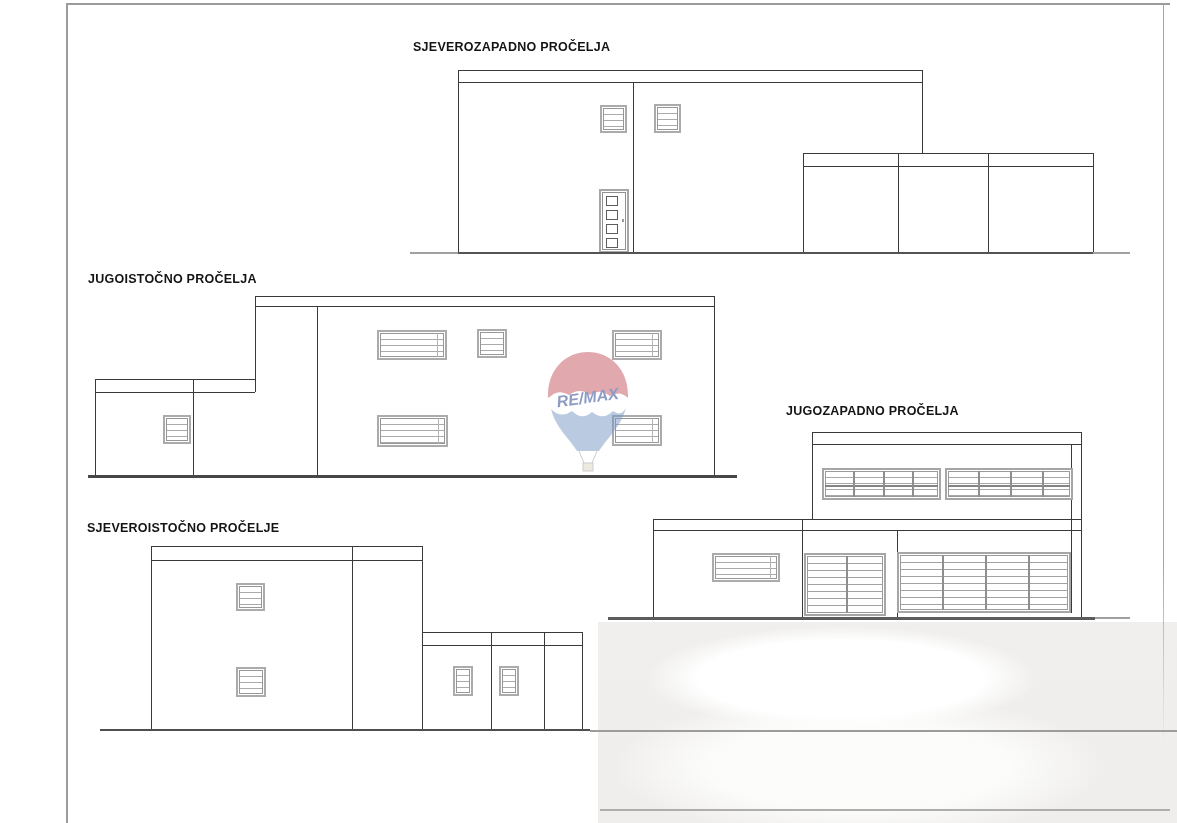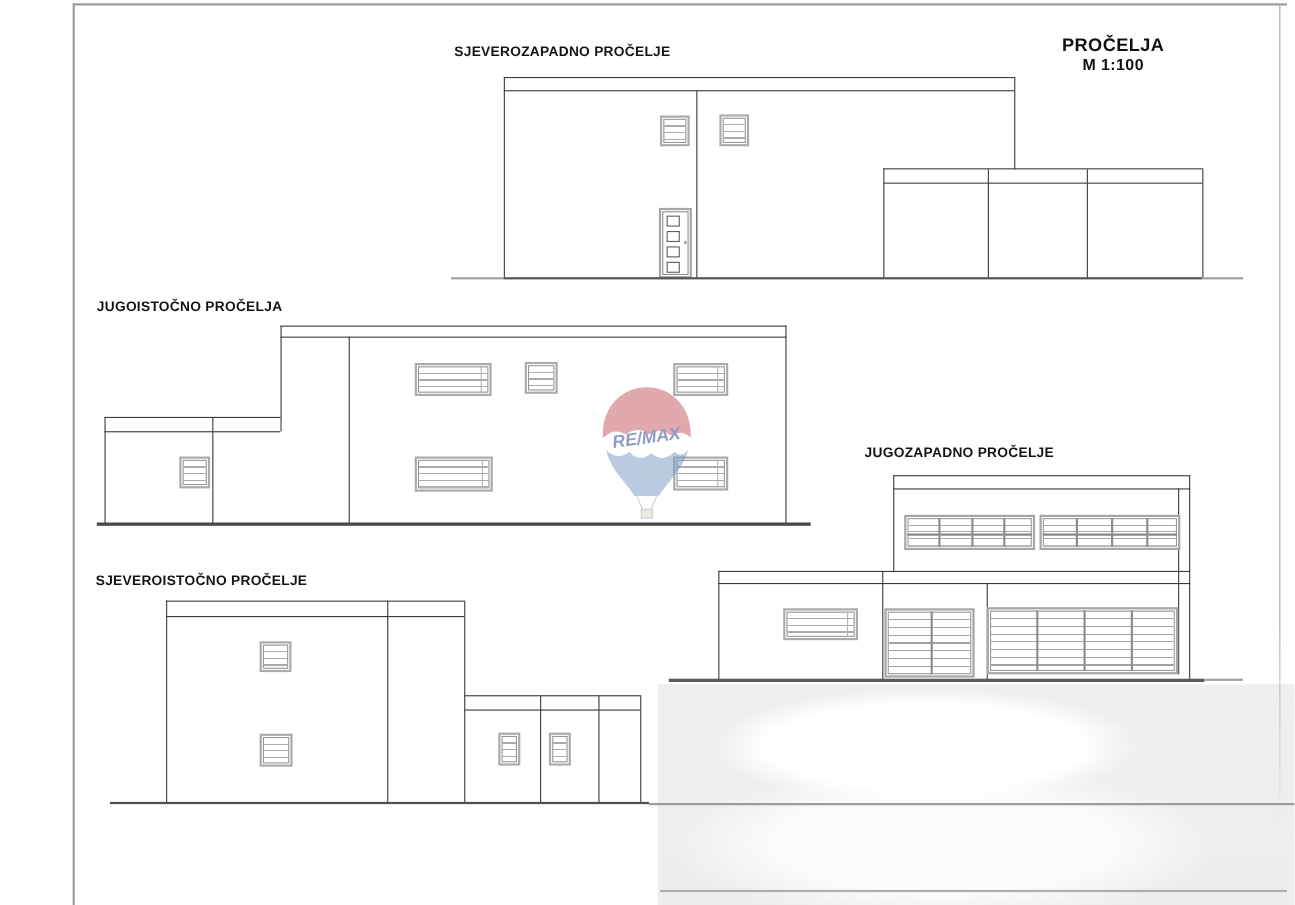--- a/index.html
+++ b/index.html
@@ -48,27 +48,23 @@
 <div id="sheet">
 
   <div id="wash"></div>
   <div class="lg" style="left:590px;top:730px;width:587px;height:1.5px;background:#9c9c9c;"></div>
   <div class="lg" style="left:600px;top:809px;width:570px;height:1.5px;background:#aeaeae;"></div>
 
   <div class="frame" style="left:67px;top:3px;width:1103px;height:1.8px;"></div>
   <div class="frame" style="left:66px;top:3px;width:1.8px;height:820px;"></div>
   <div class="frame" style="left:1163px;top:3px;width:1.4px;height:747px;background:linear-gradient(to bottom,#a5a5a5 75%,rgba(165,165,165,0));"></div>
 
-  <div class="scale-block">
-    <div class="l1">PROČELJA</div>
-    <div class="l2">M 1:100</div>
-  </div>
-
-  <div>
-    <div class="ttl" style="left:413px;top:40px;">SJEVEROZAPADNO PROČELJE</div>
+
+  <div>
+    <div class="ttl" style="left:413px;top:40px;">SJEVEROZAPADNO PROČELJA</div>
 
     <div class="ln" style="left:458px;top:70px;width:464px;height:1.3px;"></div>
     <div class="ln" style="left:458px;top:82px;width:464px;height:1px;"></div>
 
     <div class="ln" style="left:458px;top:70px;width:1.3px;height:183px;"></div>
     <div class="ln" style="left:921.5px;top:70px;width:1.3px;height:84px;"></div>
     <div class="ln" style="left:633px;top:82px;width:1px;height:171px;"></div>
 
     <div class="lw" style="left:600px;top:105px;width:27px;height:28px;">
         <i></i>
@@ -138,21 +134,21 @@
   <svg class="abs" style="left:542px;top:350px;opacity:.5;" width="92" height="126" viewBox="0 0 92 126">
     <path d="M46,2 C68,2 86,19 86,45 C86,68 67,85 57,101 L35,101 C25,85 6,68 6,45 C6,19 24,2 46,2 Z" fill="#ffffff"></path>
     <path d="M6,45 C6,19 24,2 46,2 C68,2 86,19 86,45 L86,48 Q78,40 68,46 Q58,38 48,45 Q38,37 27,45 Q17,39 9,46 L6,48 Z" fill="#c4545e"></path>
     <path d="M9,59 Q19,69 30,61 Q40,71 50,62 Q61,71 71,61 Q79,67 84,58 C79,77 65,88 57,101 L35,101 C27,88 13,77 9,59 Z" fill="#7799c4"></path>
     <text x="46" y="53" font-size="16" font-weight="bold" font-style="italic" fill="#1e3a8c" text-anchor="middle" transform="rotate(-8 46 50)">RE/MAX</text>
     <path d="M37,101 L42,113 M55,101 L50,113" stroke="#9a9a9a" stroke-width="1" fill="none"></path>
     <rect x="41" y="113" width="10" height="8" fill="#ded6c2" stroke="#9a9a9a" stroke-width="1"></rect>
   </svg>
 
   <div>
-    <div class="ttl" style="left:786px;top:404px;">JUGOZAPADNO PROČELJE</div>
+    <div class="ttl" style="left:786px;top:404px;">JUGOZAPADNO PROČELJA</div>
 
     <div class="ln" style="left:812px;top:432px;width:270px;height:1.3px;"></div>
     <div class="ln" style="left:812px;top:444px;width:270px;height:1px;"></div>
     <div class="ln" style="left:812px;top:432px;width:1.3px;height:87px;"></div>
     <div class="ln" style="left:1080.7px;top:432px;width:1.3px;height:186px;"></div>
     <div class="ln" style="left:1071px;top:444px;width:1px;height:169px;"></div>
 
     <div class="glz" style="left:822px;top:468px;width:119px;height:32px;">
       <i></i>
         <div class="mid" style="top:15px;"></div>

